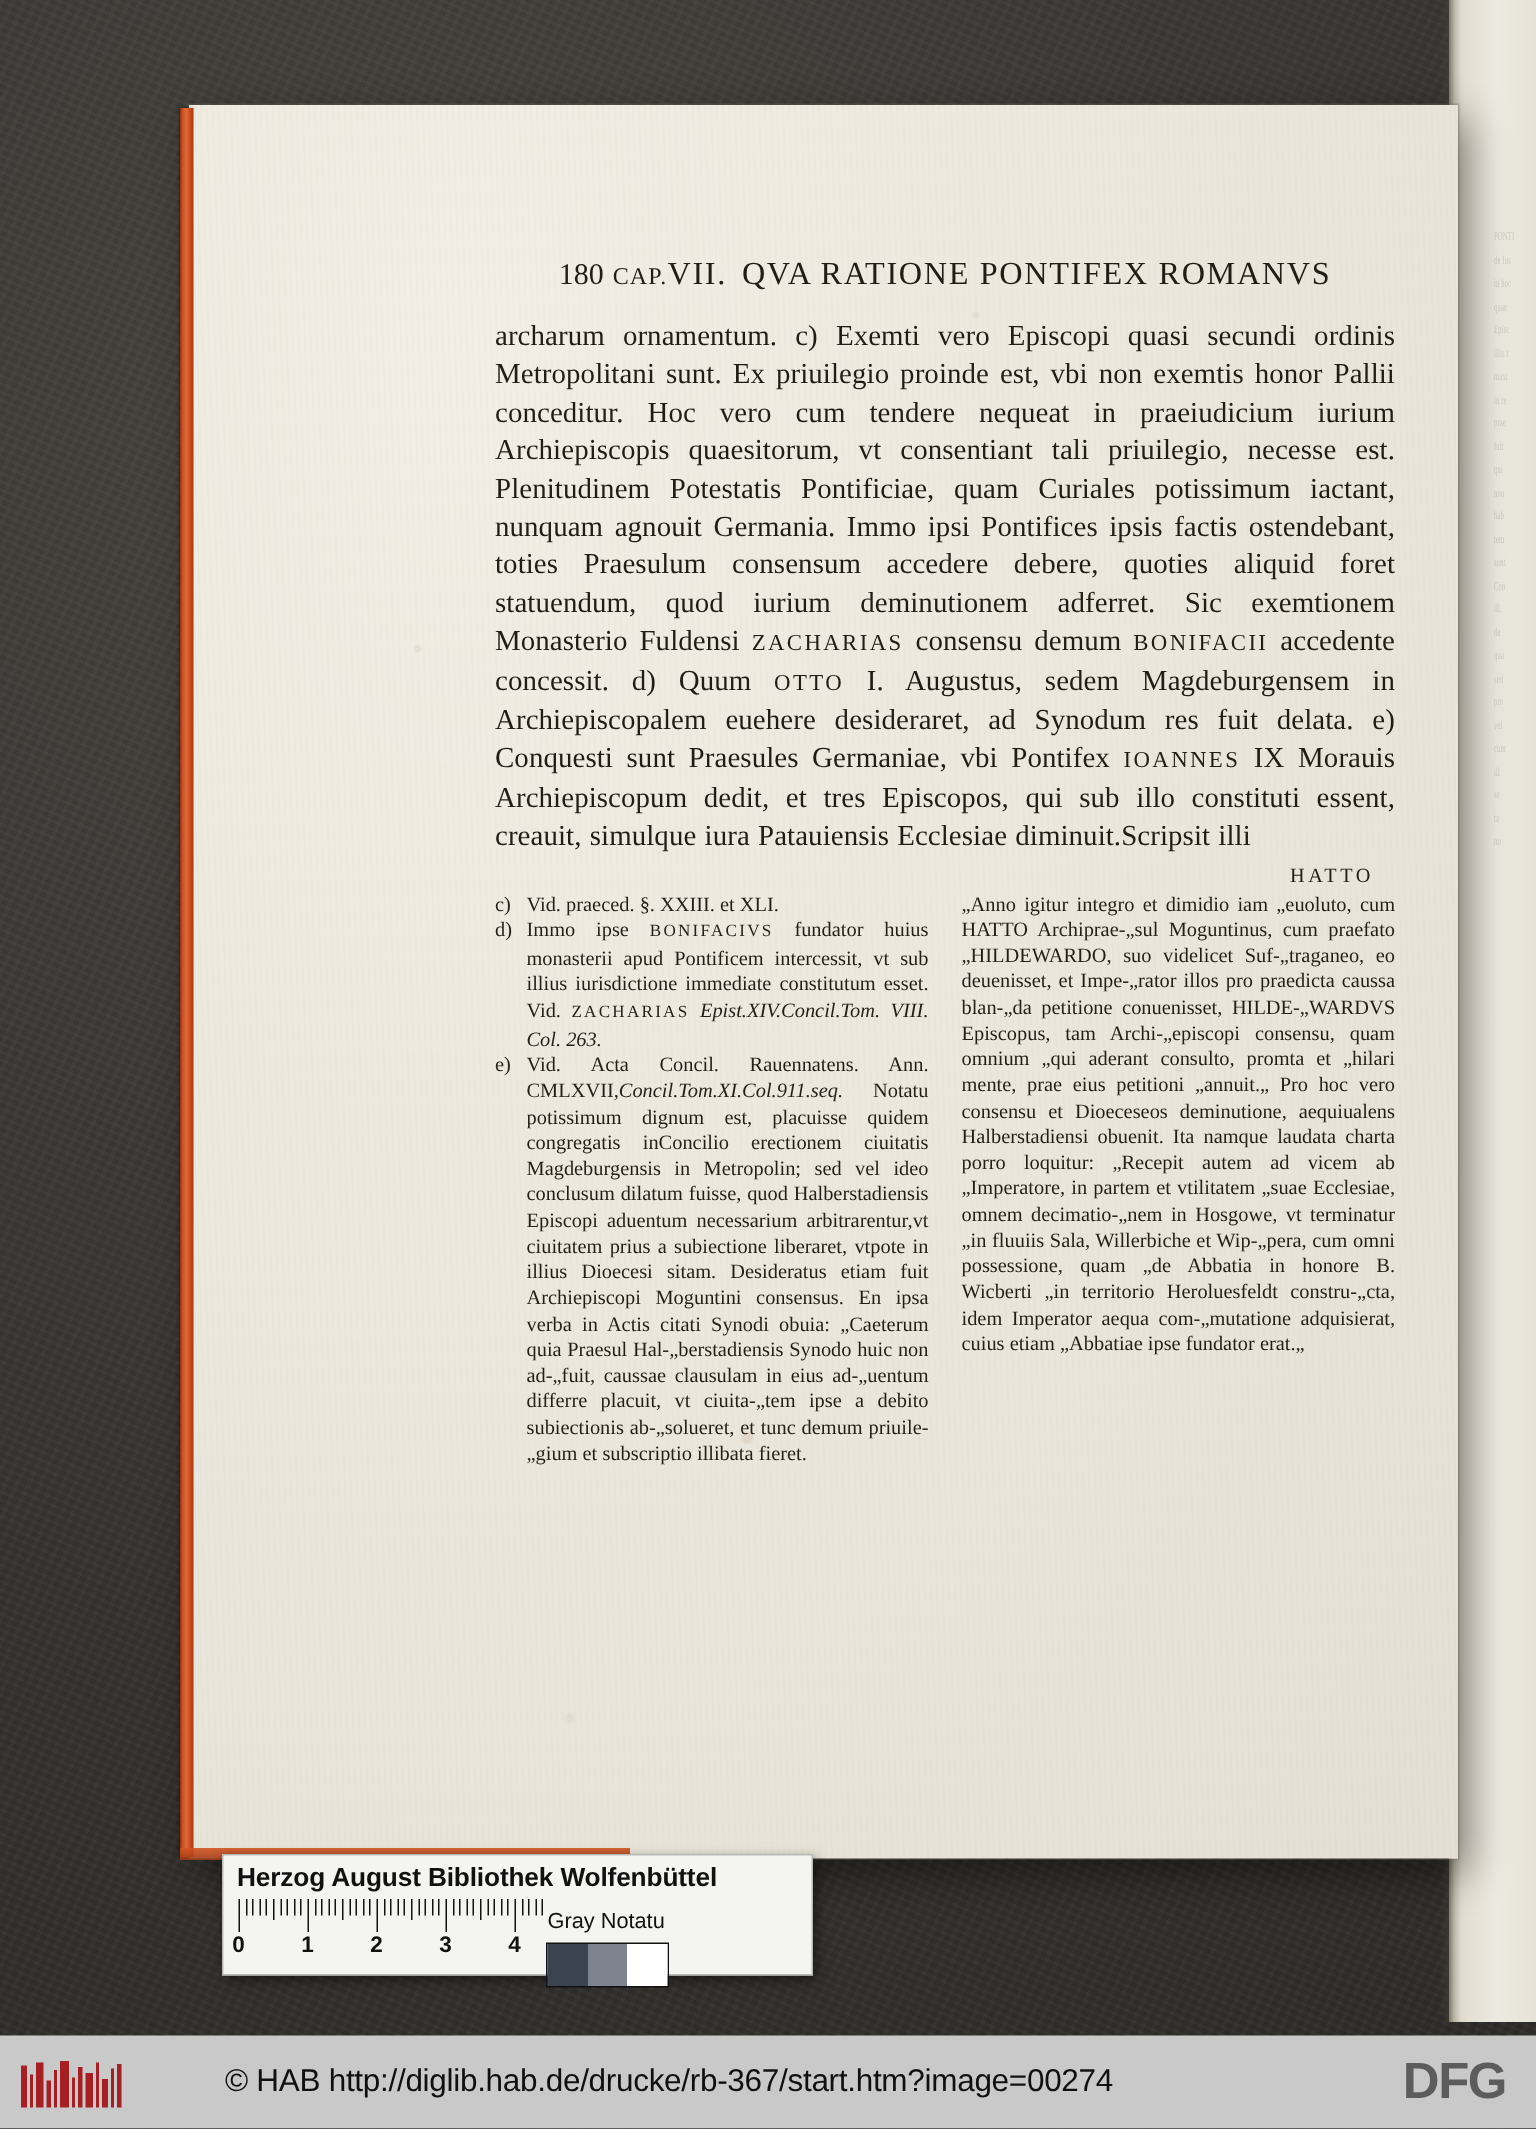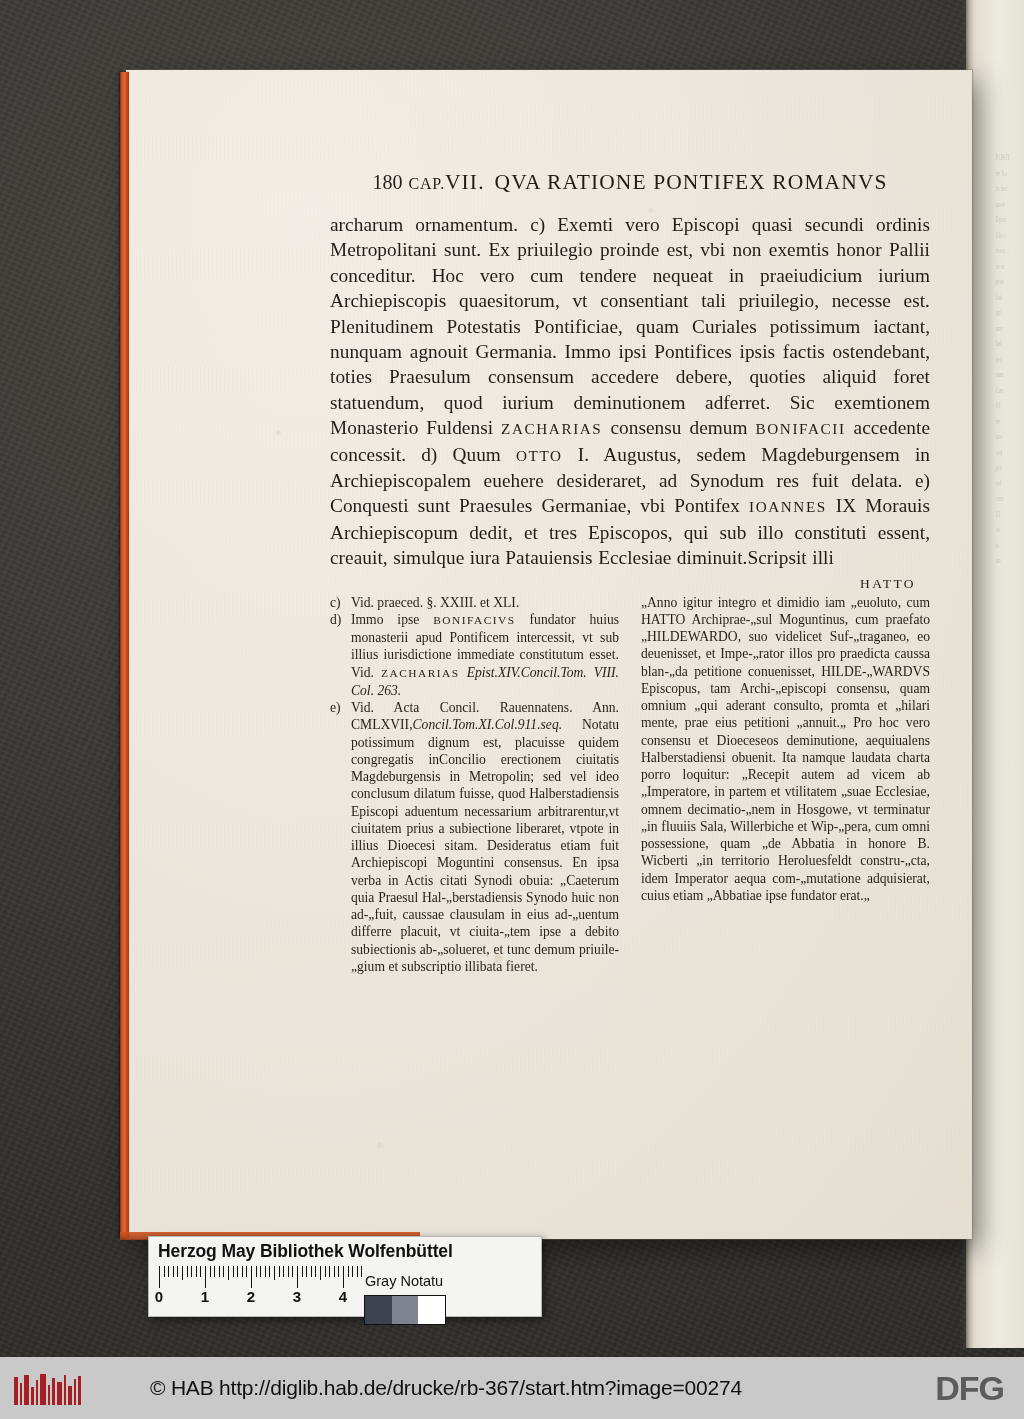--- a/index.html
+++ b/index.html
@@ -221,21 +221,21 @@
       </div>
 
     </div>
   </div>
 </div>
 
 <div id="fore-edge"></div>
 <div id="fore-edge-bottom"></div>
 
 <div id="ruler-card">
-  <div id="ruler-title">Herzog May Bibliothek Wolfenbüttel</div>
+  <div id="ruler-title">Herzog August Bibliothek Wolfenbüttel</div>
   <div id="ruler-row">
     <div id="ruler-scale">
       <div id="ticks">
           <i style="left: 0px; height: 22px;"></i>
           <i style="left: 4.6px; height: 11px;"></i>
           <i style="left: 9.2px; height: 11px;"></i>
           <i style="left: 13.8px; height: 11px;"></i>
           <i style="left: 18.4px; height: 11px;"></i>
           <i style="left: 23px; height: 14px;"></i>
           <i style="left: 27.6px; height: 11px;"></i>

